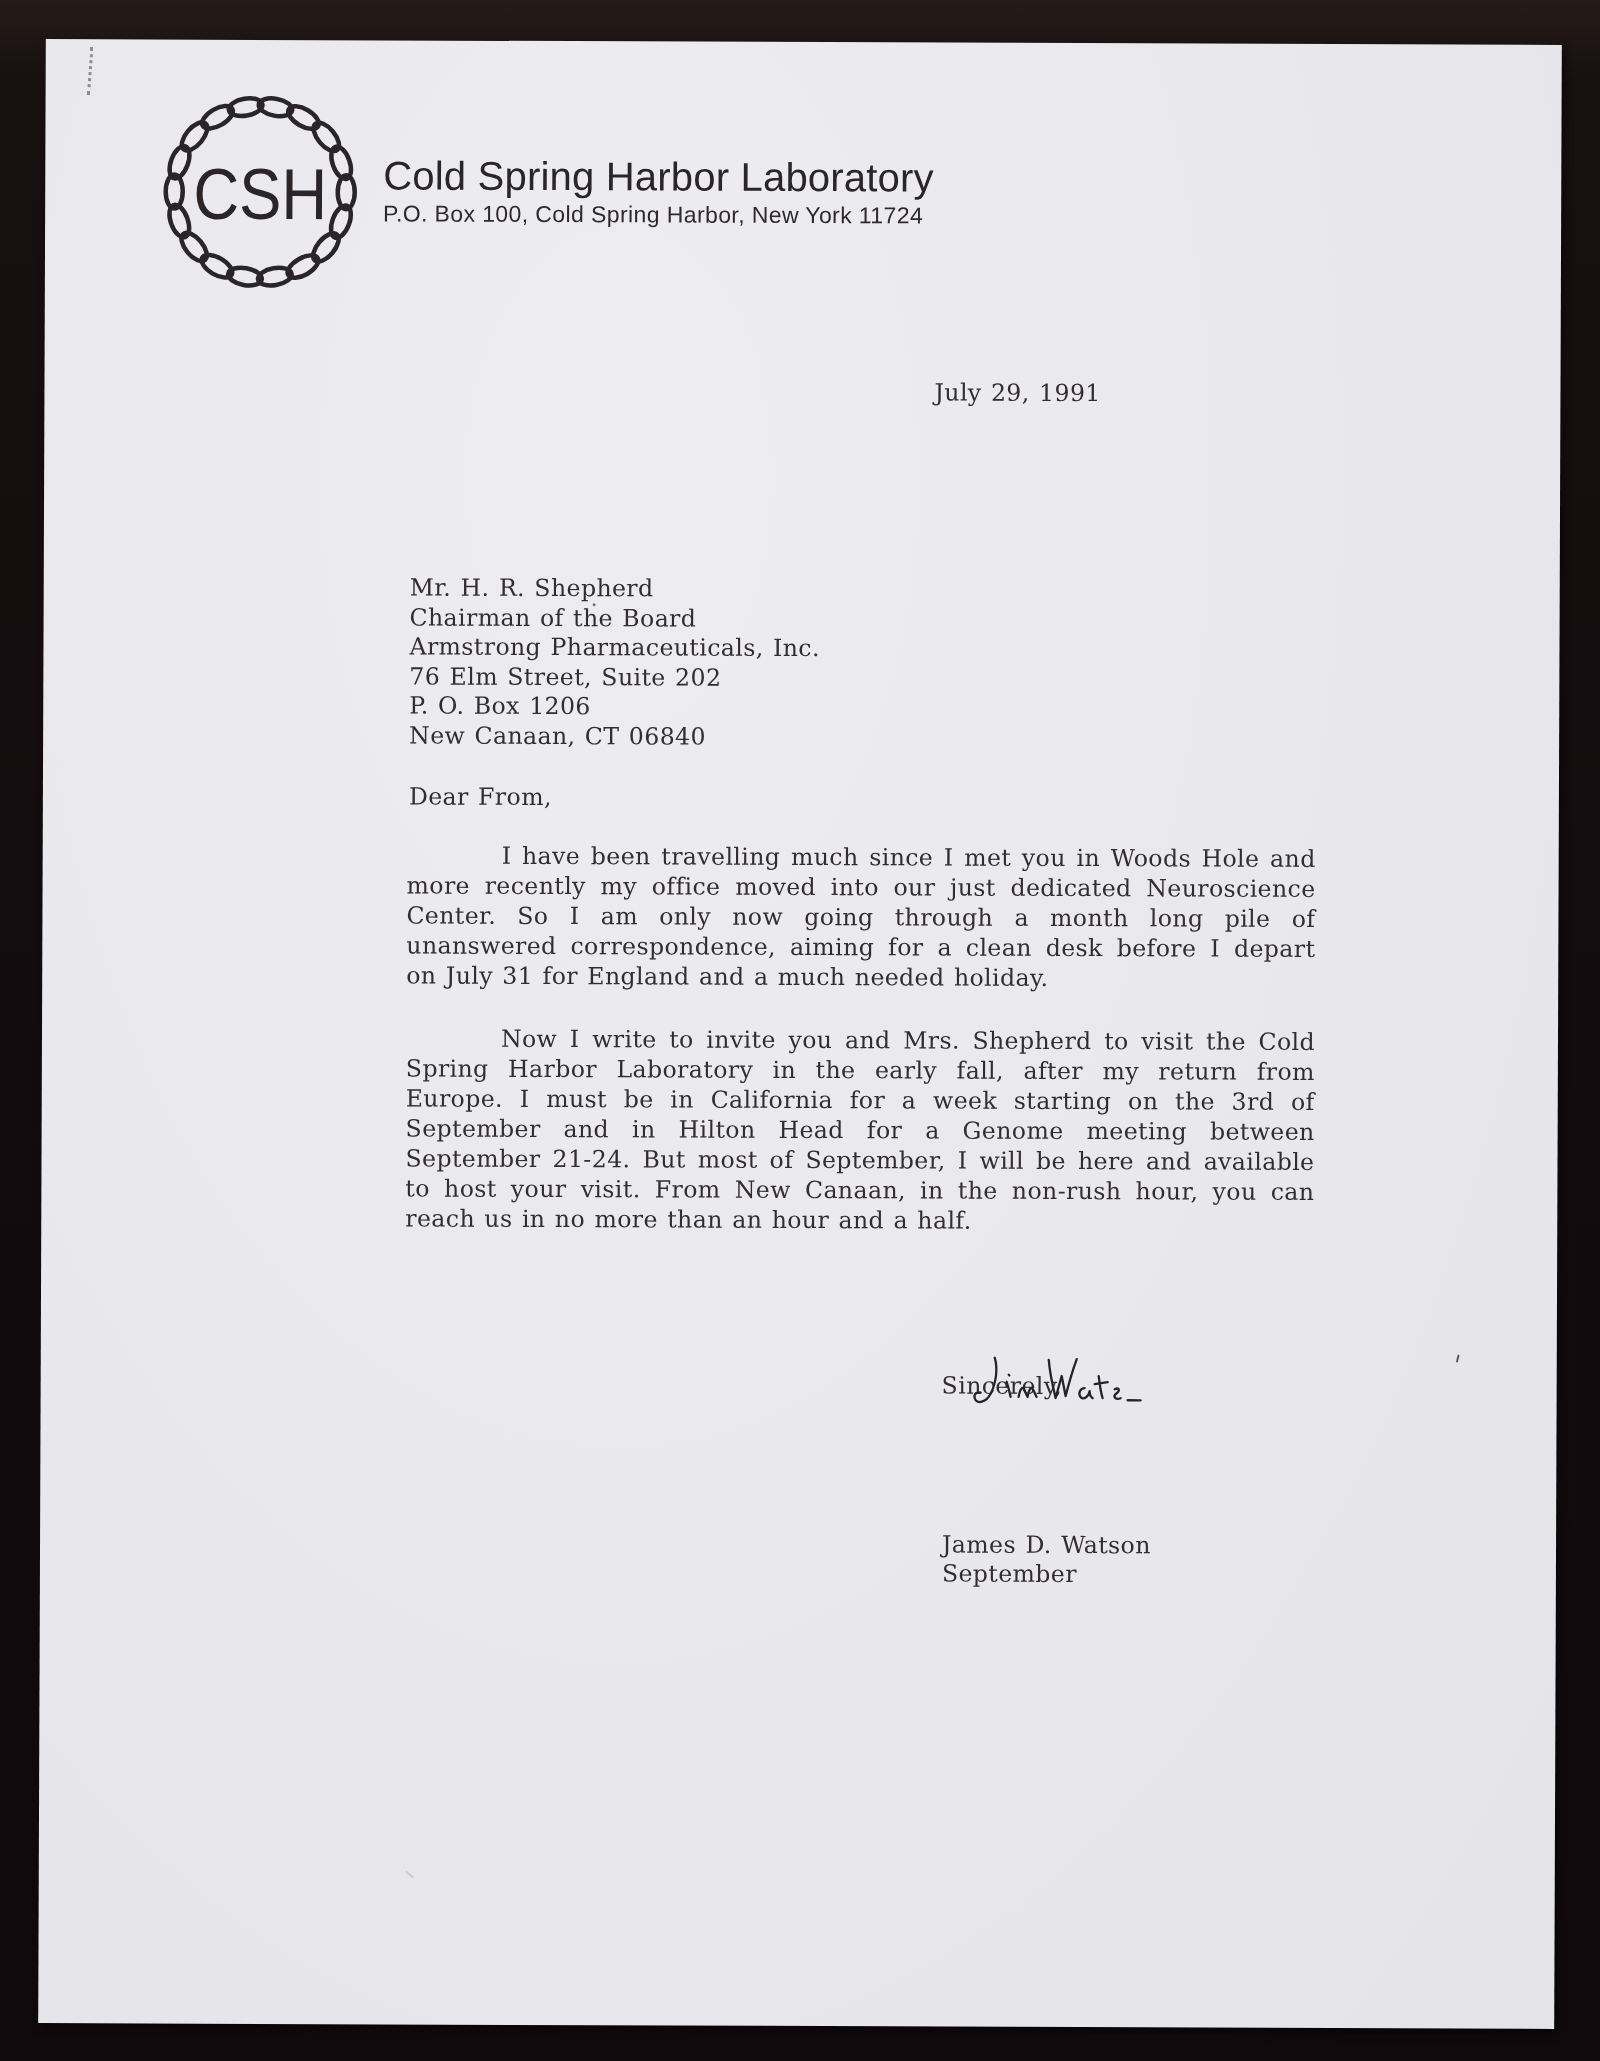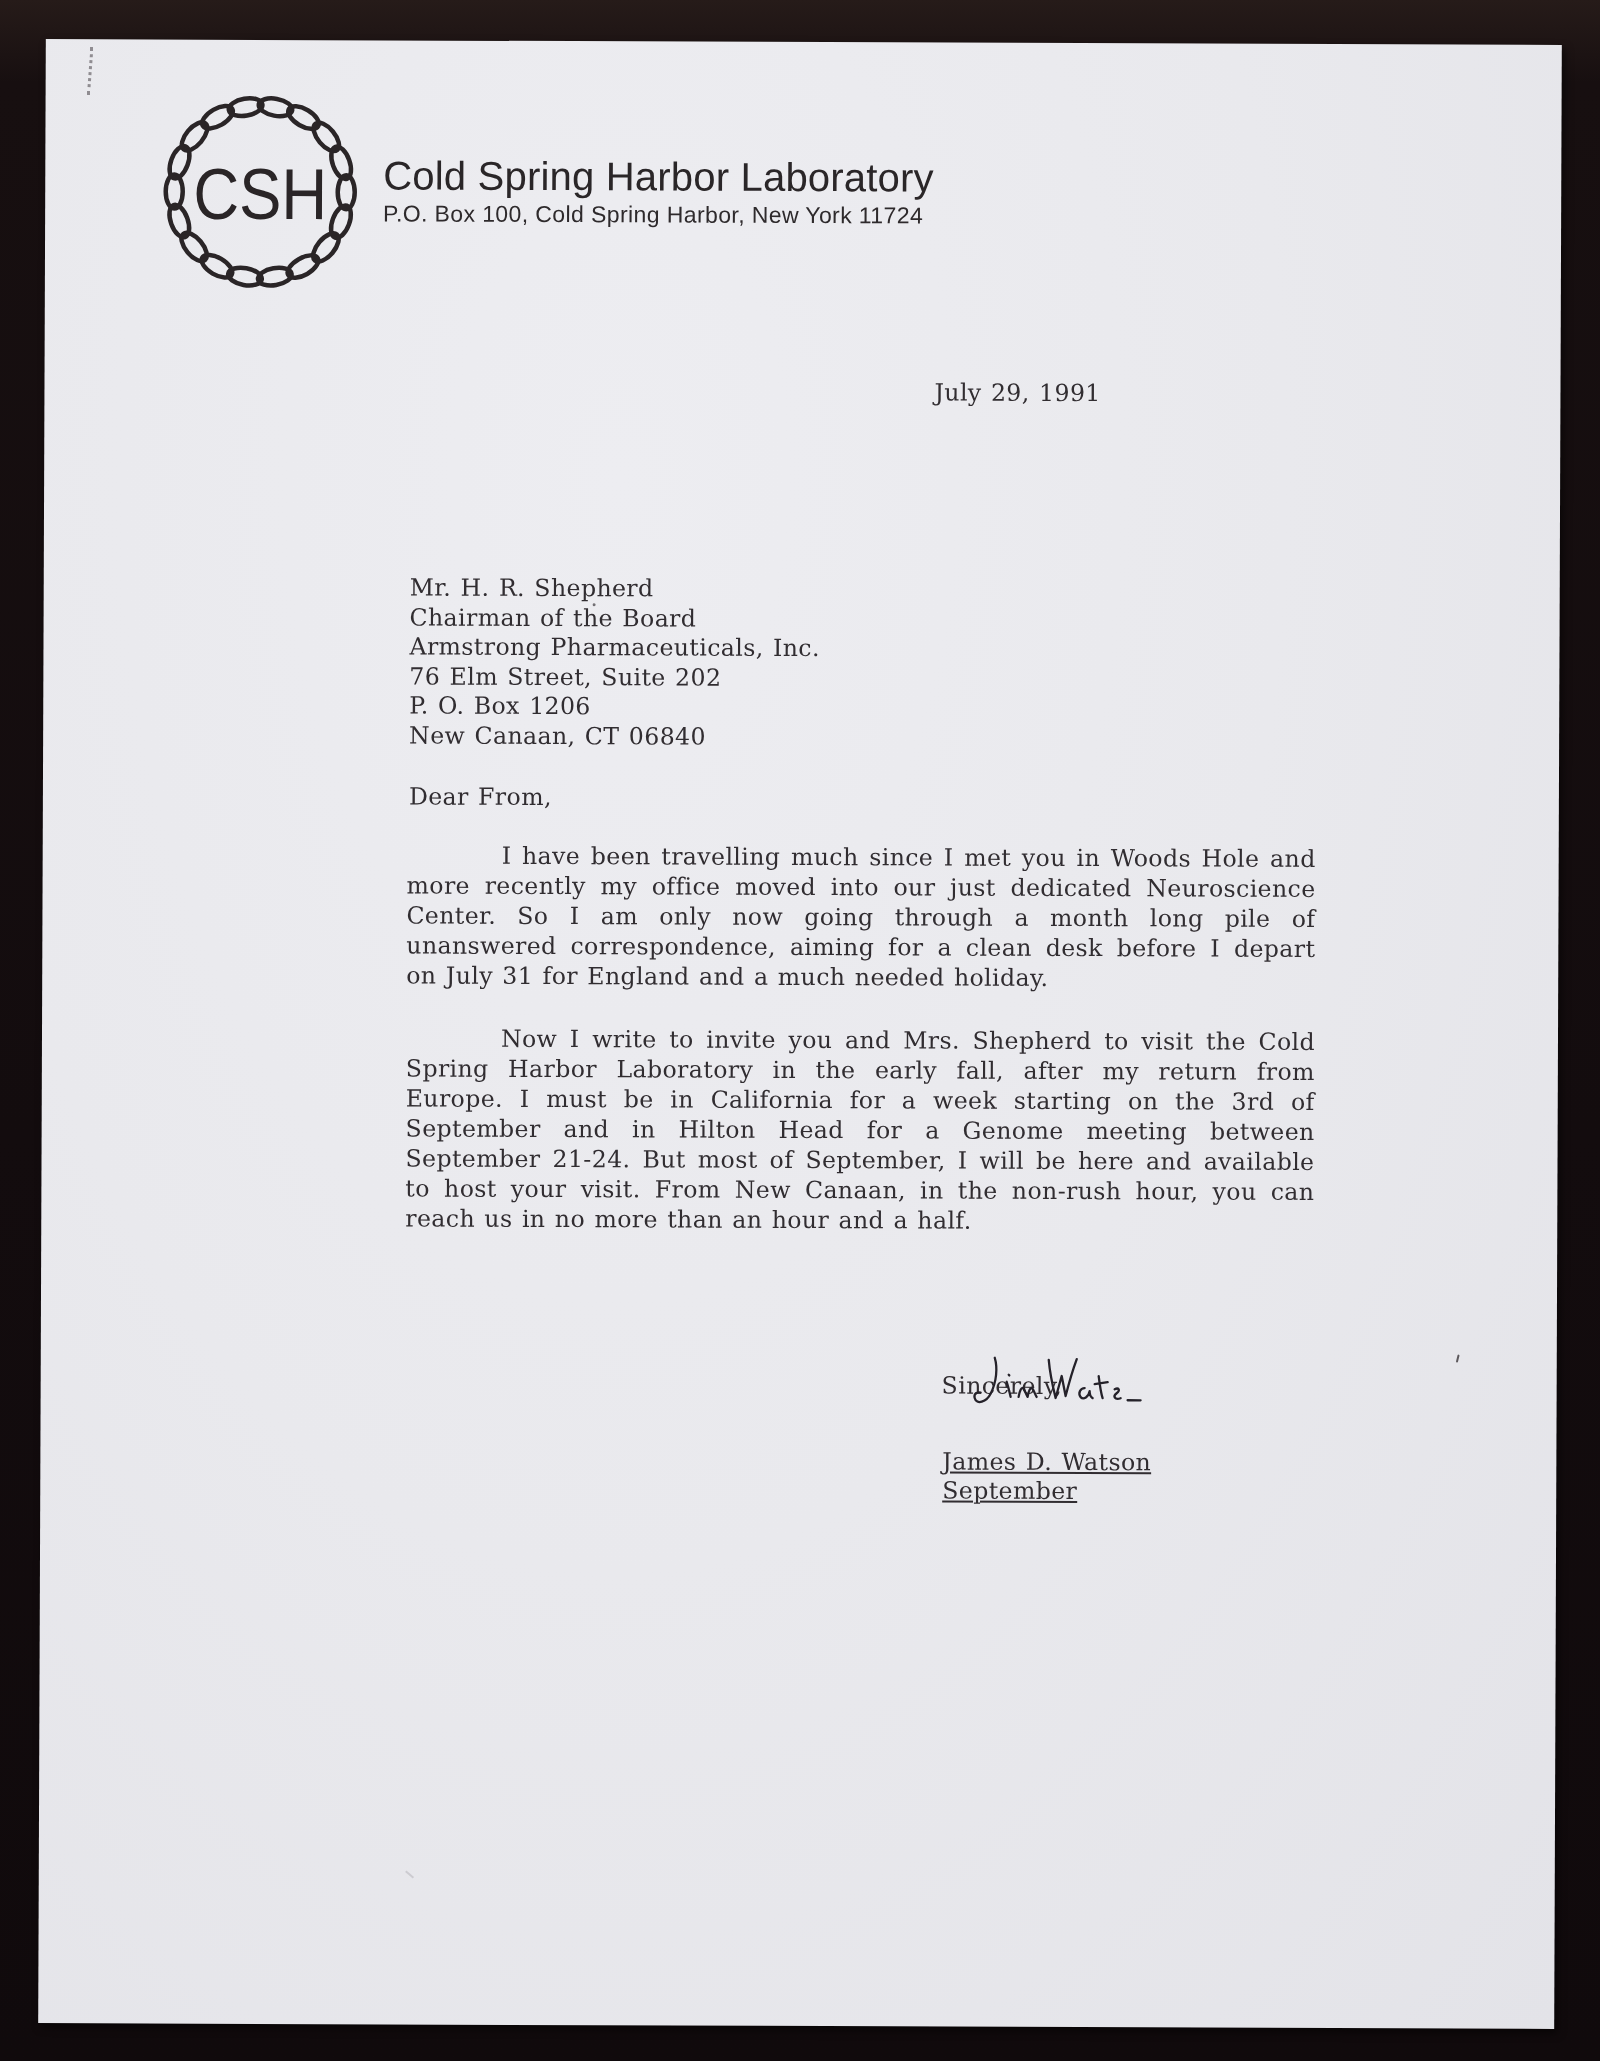--- a/index.html
+++ b/index.html
@@ -27,21 +27,21 @@
   .recipient{position:absolute;left:366px;top:533px;line-height:29.6px;}
   .salutation{position:absolute;left:366px;top:742px;}
   .body-block{position:absolute;left:364px;top:800px;width:909px;}
   .bline{line-height:30px;text-align:justify;text-align-last:justify;}
   .bline.ll{text-align-last:left;}
   .bline.indent{text-indent:95px;}
   .para2{margin-top:33px;}
   .closing{position:absolute;left:901px;top:1284px;margin-top:45px;}
   .sig{position:absolute;left:924px;top:1303px;width:180px;height:80px;}
   .sig path{fill:none;stroke:#25222a;stroke-width:2.3px;stroke-linecap:round;stroke-linejoin:round;}
-  .sender{position:absolute;left:902px;top:1405px;line-height:28.5px;text-decoration:underline;}
+  .sender{position:absolute;left:902px;top:1488px;line-height:28.5px;}
   
   .pencil-marks{position:absolute;left:43px;top:8px;width:2px;height:48px;
     border-left:3px dotted rgba(70,64,70,0.55);transform:rotate(4deg);}
   .dot-artifact{position:absolute;left:549px;top:562px;width:3px;height:3px;border-radius:50%;
     background:#4a464a;opacity:0.75;}
   .tick-artifact{position:absolute;left:1416px;top:1310px;width:2px;height:8px;background:#3a3438;
     transform:rotate(14deg);opacity:0.8;border-radius:1px;}
   .faint-mark{position:absolute;left:366px;top:1833px;width:10px;height:1.5px;background:#55505a;
     transform:rotate(40deg);opacity:0.18;}
 </style>

